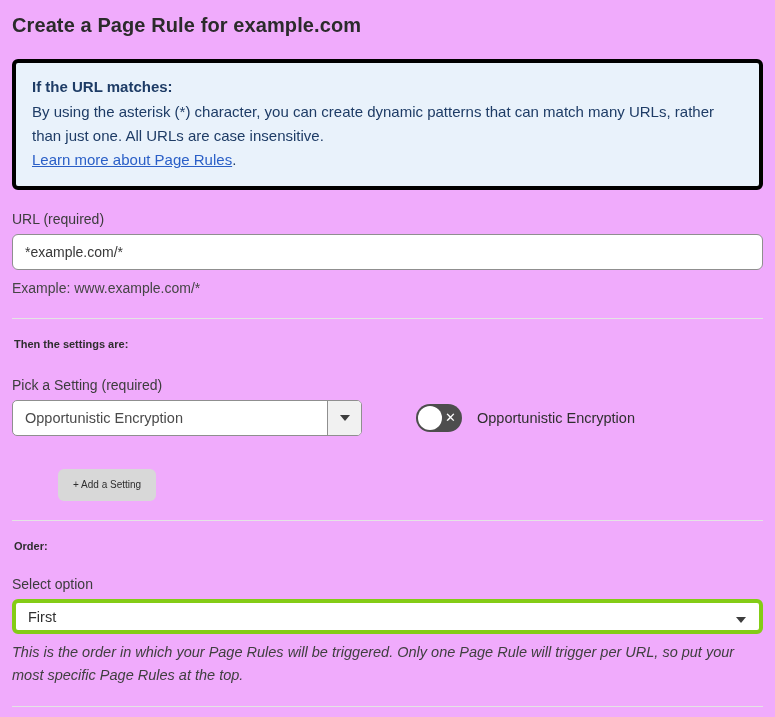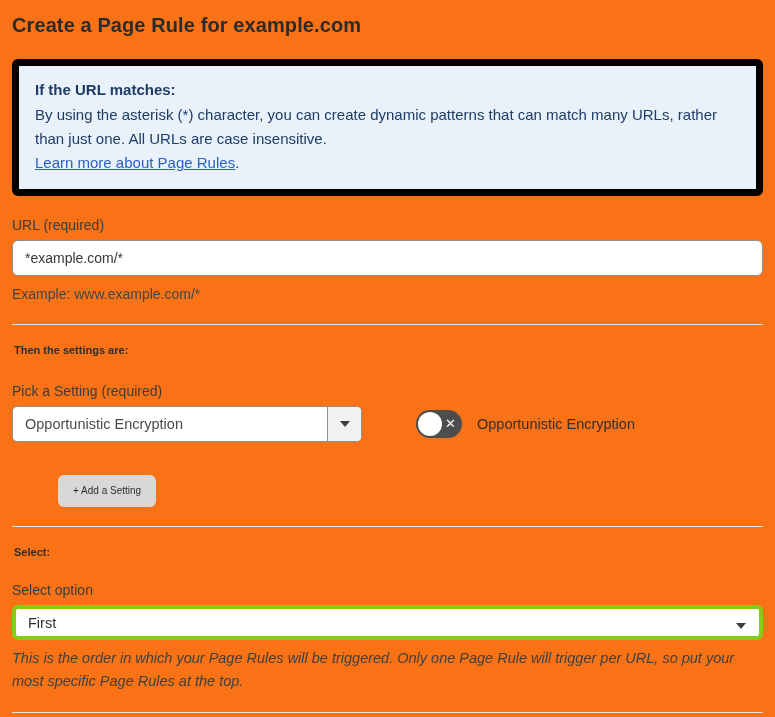--- a/index.html
+++ b/index.html
@@ -7,33 +7,33 @@
     margin: 0;
     padding: 0;
     background: #ffffff;
     font-family: "Liberation Sans", sans-serif;
     color: #333333;
   }
   .page {
     width: 775px;
     height: 717px;
     padding: 12px 12px 0 12px;
-    background: #f97316;
+    background: #f0abfc;
     overflow: hidden;
   }
   .page-title {
     font-size: 20px;
     font-weight: 700;
     color: #2b2b2b;
     margin: 2px 0 22px 0;
     letter-spacing: 0.1px;
   }
   .info-box {
     background: #e9f2fb;
-    border: 7px solid #000000;
+    border: 4px solid #000000;
     border-radius: 6px;
     padding: 12px 33px 14px 16px;
     color: #1e3c66;
     font-size: 15px;
     line-height: 24px;
     margin-bottom: 21px;
   }
   .info-box .info-heading {
     font-weight: 700;
     margin: 0 0 1px 0;
@@ -246,21 +246,21 @@
         <span class="toggle-x">✕</span>
       </div>
       <span class="toggle-label">Opportunistic Encryption</span>
     </div>
   </div>
 
   <button class="btn btn-gray add-setting-btn">+ Add a Setting</button>
 
   <hr class="divider">
 
-  <h2 class="section-heading tight">Select:</h2>
+  <h2 class="section-heading tight">Order:</h2>
 
   <div class="field-label">Select option</div>
 
   <div class="select-control">
     <span class="select-value">First</span>
     <span class="select-caret"></span>
   </div>
 
   <div class="order-help">This is the order in which your Page Rules will be triggered. Only one Page Rule will trigger per URL, so put your most specific Page Rules at the top.</div>
 

